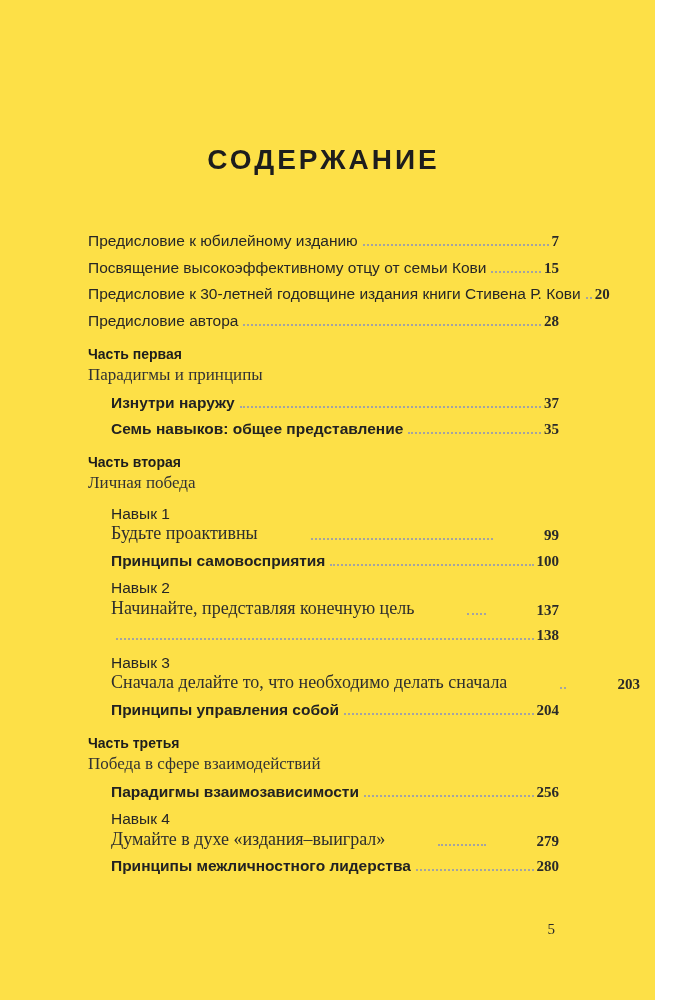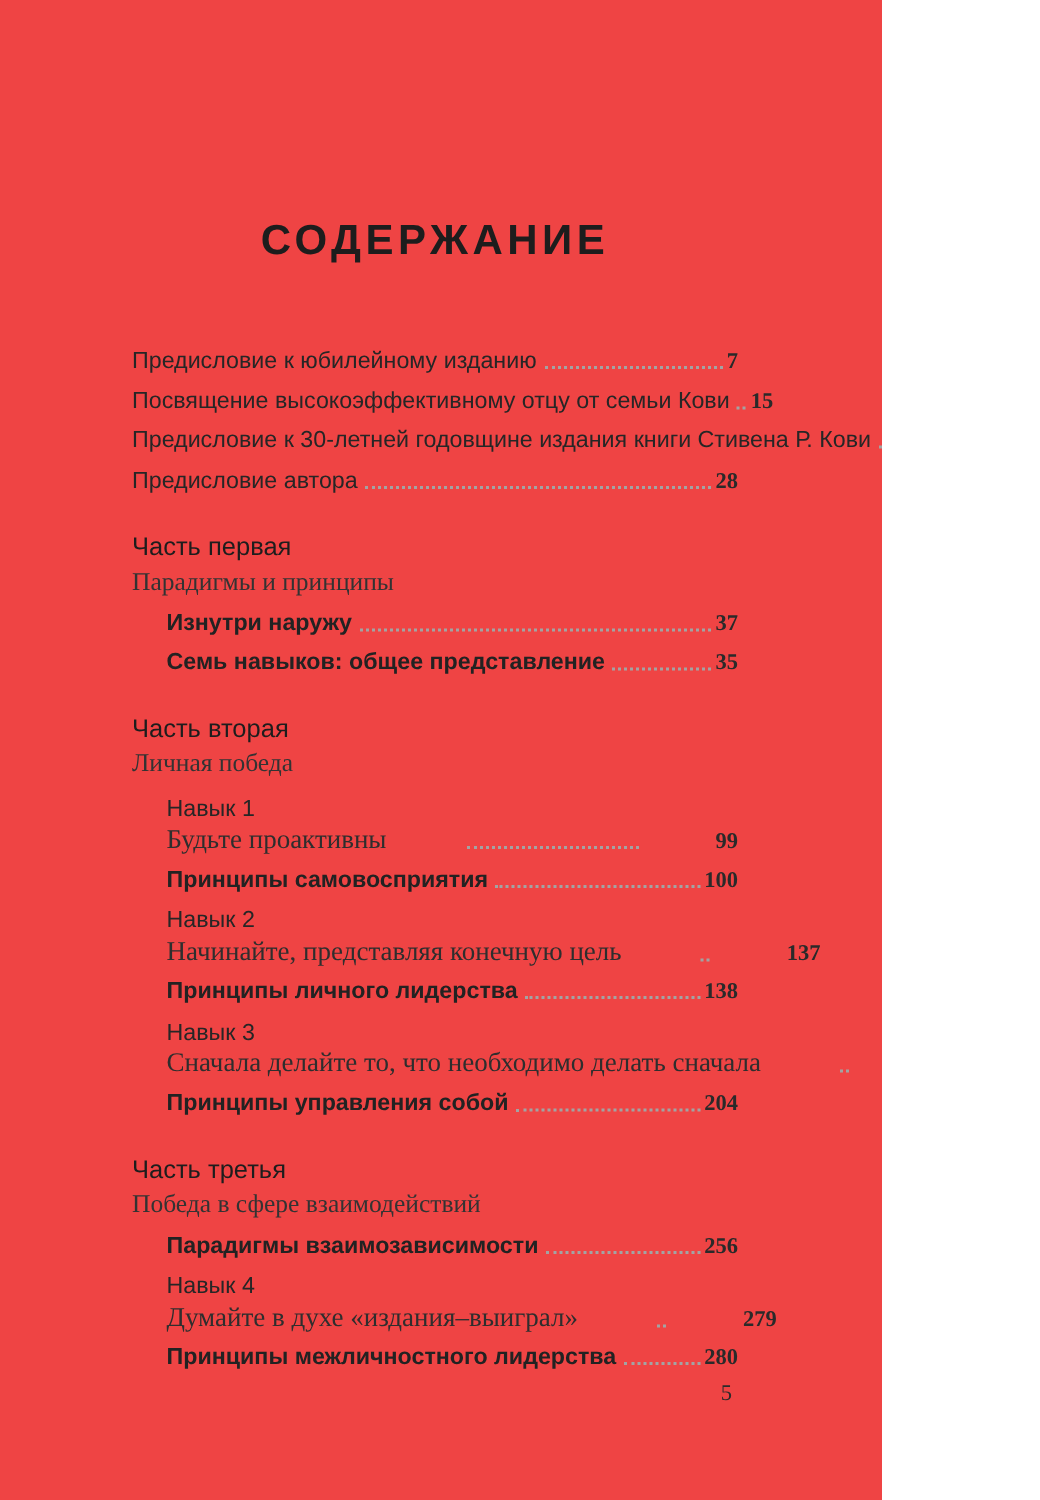--- a/index.html
+++ b/index.html
@@ -2,23 +2,23 @@
 <html lang="ru"><head>
 <meta charset="utf-8">
 <style>
   html, body {
     margin: 0;
     padding: 0;
     background: #ffffff;
   }
   .page {
     position: relative;
-    width: 588px;
+    width: 655px;
     height: 1000px;
-    background: #ef4444;
+    background: #fde047;
     overflow: hidden;
     font-family: "Liberation Sans", sans-serif;
     color: #262626;
   }
   .page-title {
     position: absolute;
     top: 143px;
     left: 88px;
     right: 96px;
     margin: 0;
@@ -56,24 +56,24 @@
     flex: 0 0 auto;
     font-family: "Liberation Serif", serif;
     font-weight: 700;
     font-size: 15px;
     color: #2a2a2a;
   }
   
   .entry-sans { font-size: 15.5px; }
   .entry-sans + .entry-sans { margin-top: 6.5px; }
   .part-title {
-    font-size: 17px;
-    font-weight: 400;
+    font-size: 14px;
+    font-weight: 700;
     color: #1d1d1d;
-    margin-top: 25px;
+    margin-top: 12px;
   }
   .part-subtitle {
     font-family: "Liberation Serif", serif;
     font-size: 17px;
     color: #333333;
     margin-top: 3px;
   }
   .part-subtitle + .row { margin-top: 7px; }
   .part-subtitle + .habit-label { margin-top: 10px; }
   .habit-label {
@@ -169,21 +169,20 @@
       </div>
       <div class="row habit-label">
         <span class="label">Навык 2</span>
       </div>
       <div class="row entry-serif">
         <span class="label">Начинайте, представляя конечную цель</span>
         <span class="leader"></span>
         <span class="pagenum">137</span>
       </div>
       <div class="row entry-bold">
-        <span class="label">Принципы личного лидерства</span>
         <span class="leader"></span>
         <span class="pagenum">138</span>
       </div>
       <div class="row habit-label">
         <span class="label">Навык 3</span>
       </div>
       <div class="row entry-serif">
         <span class="label">Сначала делайте то, что необходимо делать сначала</span>
         <span class="leader"></span>
         <span class="pagenum">203</span>

